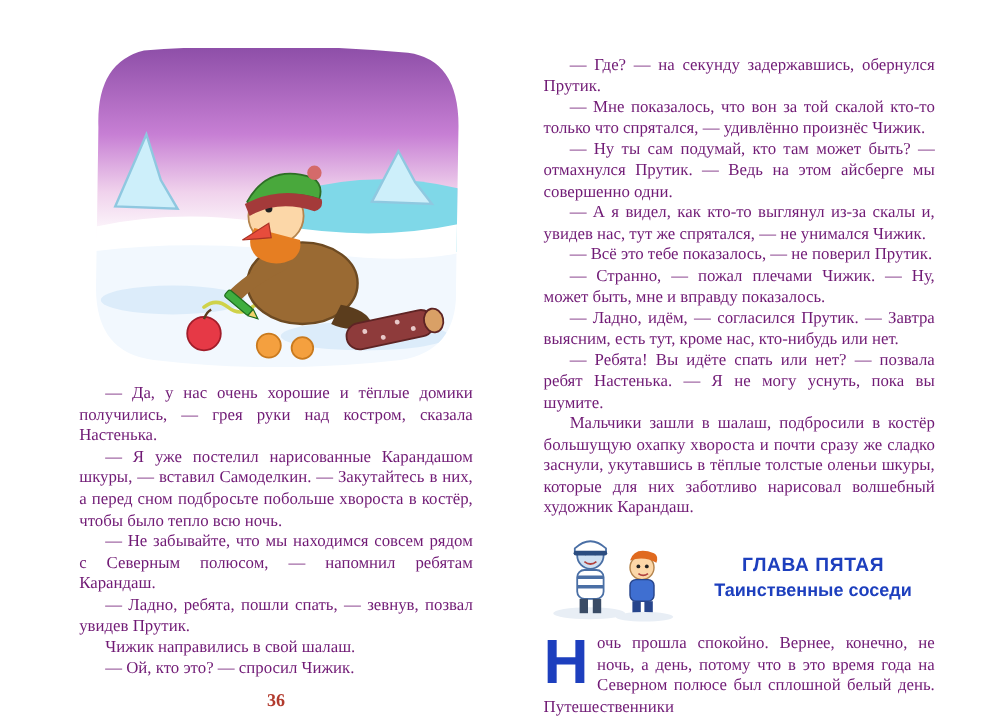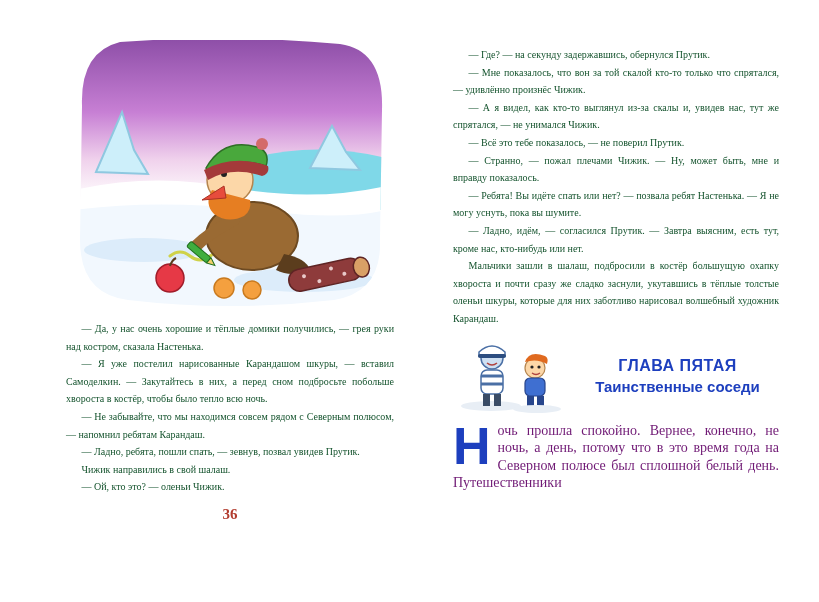--- a/index.html
+++ b/index.html
@@ -25,23 +25,23 @@
   .page-right { left: 453px; top: 46px; width: 326px; }
 
   .illustration-wrap {
     width: 312px;
     margin: 0 auto 12px auto;
   }
   .illustration-wrap svg { display: block; }
 
   p.bodytext {
     margin: 0;
-    font-size: 10px;
+    font-size: 14px;
     line-height: 17.6px;
-    color: #14532d;
+    color: #701a75;
     text-align: justify;
     text-indent: 1.55em;
   }
 
   .page-number {
     margin-top: 10px;
     text-align: center;
     color: #b23b2e;
     font-weight: bold;
     font-size: 15px;
@@ -157,34 +157,35 @@
           </g>
         </g>
       </svg>
     </div>
 
     <p class="bodytext">— Да, у нас очень хорошие и тёплые домики получились, — грея руки над костром, сказала Настенька.</p>
     <p class="bodytext">— Я уже постелил нарисованные Карандашом шкуры, — вставил Самоделкин. — Закутайтесь в них, а перед сном подбросьте побольше хвороста в костёр, чтобы было тепло всю ночь.</p>
     <p class="bodytext">— Не забывайте, что мы находимся совсем рядом с Северным полюсом, — напомнил ребятам Карандаш.</p>
     <p class="bodytext">— Ладно, ребята, пошли спать, — зевнув, позвал увидев Прутик.</p>
     <p class="bodytext">Чижик направились в свой шалаш.</p>
-    <p class="bodytext">— Ой, кто это? — оленьи Чижик.</p>
+    <p class="bodytext">— Ой, кто это? — спросил Чижик.</p>
 
     <div class="page-number">36</div>
   </div>
 
   <div class="page page-right">
 
     <p class="bodytext">— Где? — на секунду задержавшись, обернулся Прутик.</p>
     <p class="bodytext">— Мне показалось, что вон за той скалой кто-то только что спрятался, — удивлённо произнёс Чижик.</p>
+    <p class="bodytext">— Ну ты сам подумай, кто там может быть? — отмахнулся Прутик. — Ведь на этом айсберге мы совершенно одни.</p>
     <p class="bodytext">— А я видел, как кто-то выглянул из-за скалы и, увидев нас, тут же спрятался, — не унимался Чижик.</p>
     <p class="bodytext">— Всё это тебе показалось, — не поверил Прутик.</p>
     <p class="bodytext">— Странно, — пожал плечами Чижик. — Ну, может быть, мне и вправду показалось.</p>
+    <p class="bodytext">— Ладно, идём, — согласился Прутик. — Завтра выясним, есть тут, кроме нас, кто-нибудь или нет.</p>
     <p class="bodytext">— Ребята! Вы идёте спать или нет? — позвала ребят Настенька. — Я не могу уснуть, пока вы шумите.</p>
-    <p class="bodytext">— Ладно, идём, — согласился Прутик. — Завтра выясним, есть тут, кроме нас, кто-нибудь или нет.</p>
     <p class="bodytext">Мальчики зашли в шалаш, подбросили в костёр большущую охапку хвороста и почти сразу же сладко заснули, укутавшись в тёплые толстые оленьи шкуры, которые для них заботливо нарисовал волшебный художник Карандаш.</p>
 
     <div class="chapter-block">
       <div class="chapter-illustration">
         <svg width="112" height="80" viewBox="0 0 112 80" xmlns="http://www.w3.org/2000/svg">
 
           <ellipse cx="38" cy="72" rx="30" ry="5" fill="#e8eef5"></ellipse>
           <rect x="28" y="36" width="22" height="24" rx="6" fill="#ffffff" stroke="#4a6fa5" stroke-width="1.5"></rect>
           <line x1="28" y1="42" x2="50" y2="42" stroke="#4a6fa5" stroke-width="3"></line>
           <line x1="28" y1="50" x2="50" y2="50" stroke="#4a6fa5" stroke-width="3"></line>

